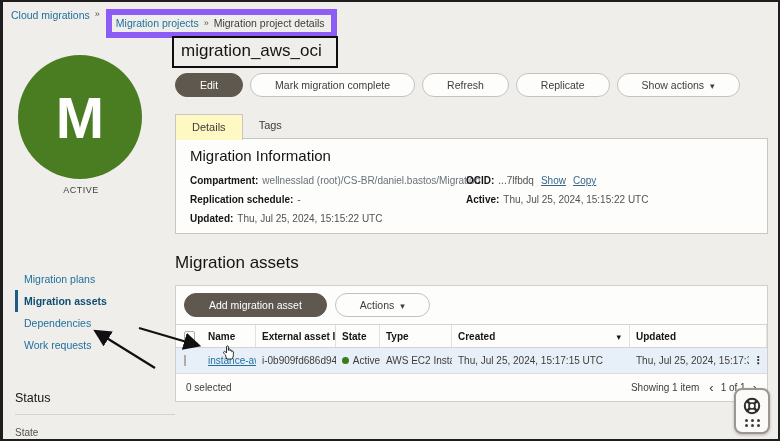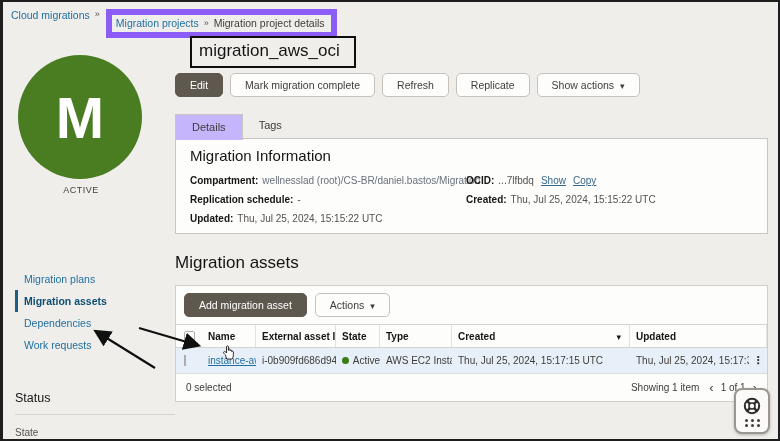--- a/index.html
+++ b/index.html
@@ -53,40 +53,40 @@
   }
   .side-item.active {
     color: #0e4e73; font-weight: bold;
     border-left: 3px solid #1b5e86; padding-left: 6px;
   }
   .sidebar-status { position: absolute; left: 12px; top: 389px; width: 160px; }
   .state-label { font-size: 10px; color: #55524d; margin-top: 12px; }
 
   
   .title-box {
-    position: absolute; left: 187px; top: 34px;
+    position: absolute; left: 169px; top: 34px;
     border: 2px solid #0d0d0d; padding: 3px 14px 5px 7px;
     font-size: 17px; color: #161513;
   }
   .toolbar { position: absolute; left: 172px; top: 71px; display: flex; gap: 7px; }
   .btn {
     font-family: inherit; font-size: 10.5px; color: #3f3c38;
-    background: #fdfdfc; border: 1px solid #c5c2bd; border-radius: 5px;
-    padding: 5px 14px; cursor: pointer; display: flex; align-items: center; gap: 6px;
+    background: #fdfdfc; border: 1px solid #c5c2bd; border-radius: 12px;
+    padding: 5px 24px; cursor: pointer; display: flex; align-items: center; gap: 6px;
   }
   .btn-dark { background: #5f584f; border-color: #5f584f; color: #ffffff; }
   .caret::after { content: "▾"; font-size: 9px; }
 
   
   .tabs { position: absolute; left: 172px; top: 111px; display: flex; z-index: 2; }
   .tab {
     font-size: 11px; color: #3f3c38; padding: 6px 16px 7px; cursor: pointer;
   }
   .tab.active {
-    background: #c4b5fd; border: 1px solid #c9c6c1; border-bottom: none;
+    background: #fef9c3; border: 1px solid #c9c6c1; border-bottom: none;
     position: relative; top: 1px;
   }
   .details-panel {
     position: absolute; left: 172px; top: 136px; width: 593px; height: 96px;
     background: #fdfdfc; border: 1px solid #c9c6c1;
   }
   .panel-heading { position: absolute; left: 14px; top: 8px; font-size: 15px; color: #161513; font-weight: normal; }
   .info-row { position: absolute; font-size: 10px; display: flex; gap: 4px; white-space: nowrap; }
   .info-label { font-weight: bold; color: #161513; }
   .info-value { color: #55524d; }
@@ -212,21 +212,21 @@
       <span class="info-value">Thu, Jul 25, 2024, 15:15:22 UTC</span>
     </div>
 
     <div class="info-row" style="left:290px; top:36px;">
       <span class="info-label">OCID:</span>
       <span class="info-value">...7lfbdq</span>
       <span class="mini-link">Show</span>
       <span class="mini-link">Copy</span>
     </div>
     <div class="info-row" style="left:290px; top:55px;">
-      <span class="info-label">Created:</span>
+      <span class="info-label">Active:</span>
       <span class="info-value">Thu, Jul 25, 2024, 15:15:22 UTC</span>
     </div>
   </div>
 
   <h2 class="assets-heading">Migration assets</h2>
 
   <div class="assets-table">
     <div class="table-toolbar">
       <button class="btn btn-dark">Add migration asset</button>
       <button class="btn">

